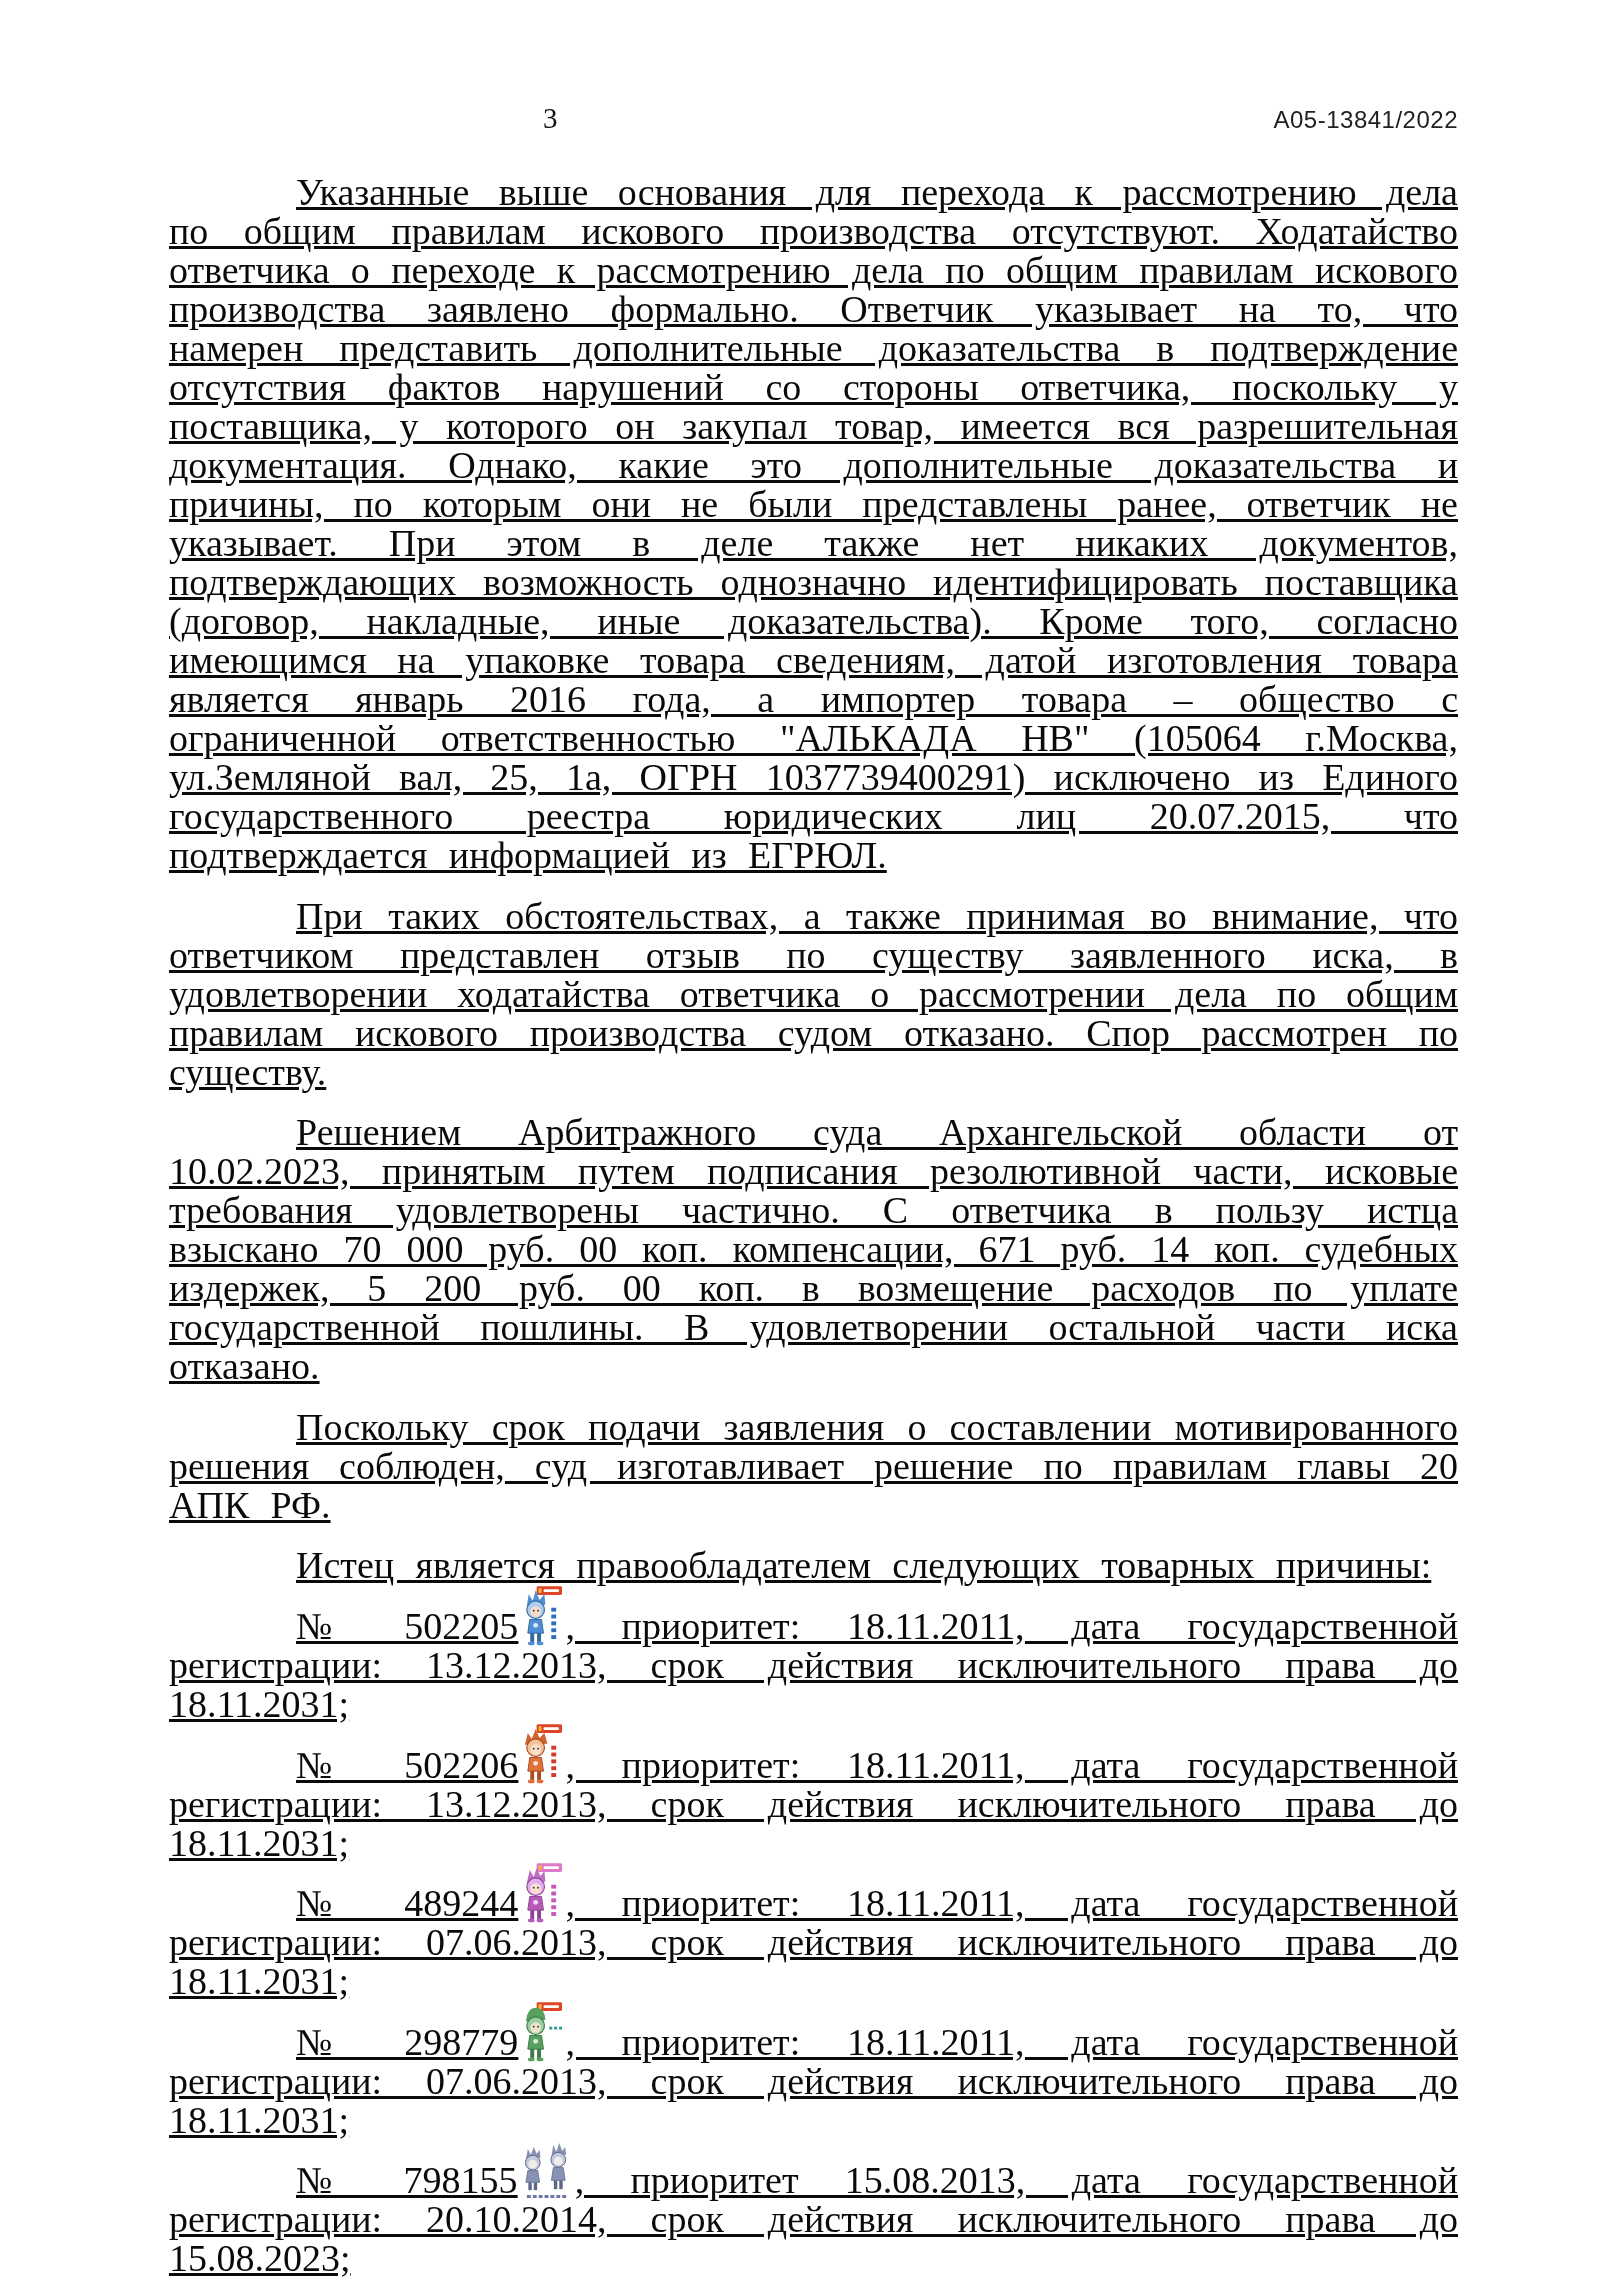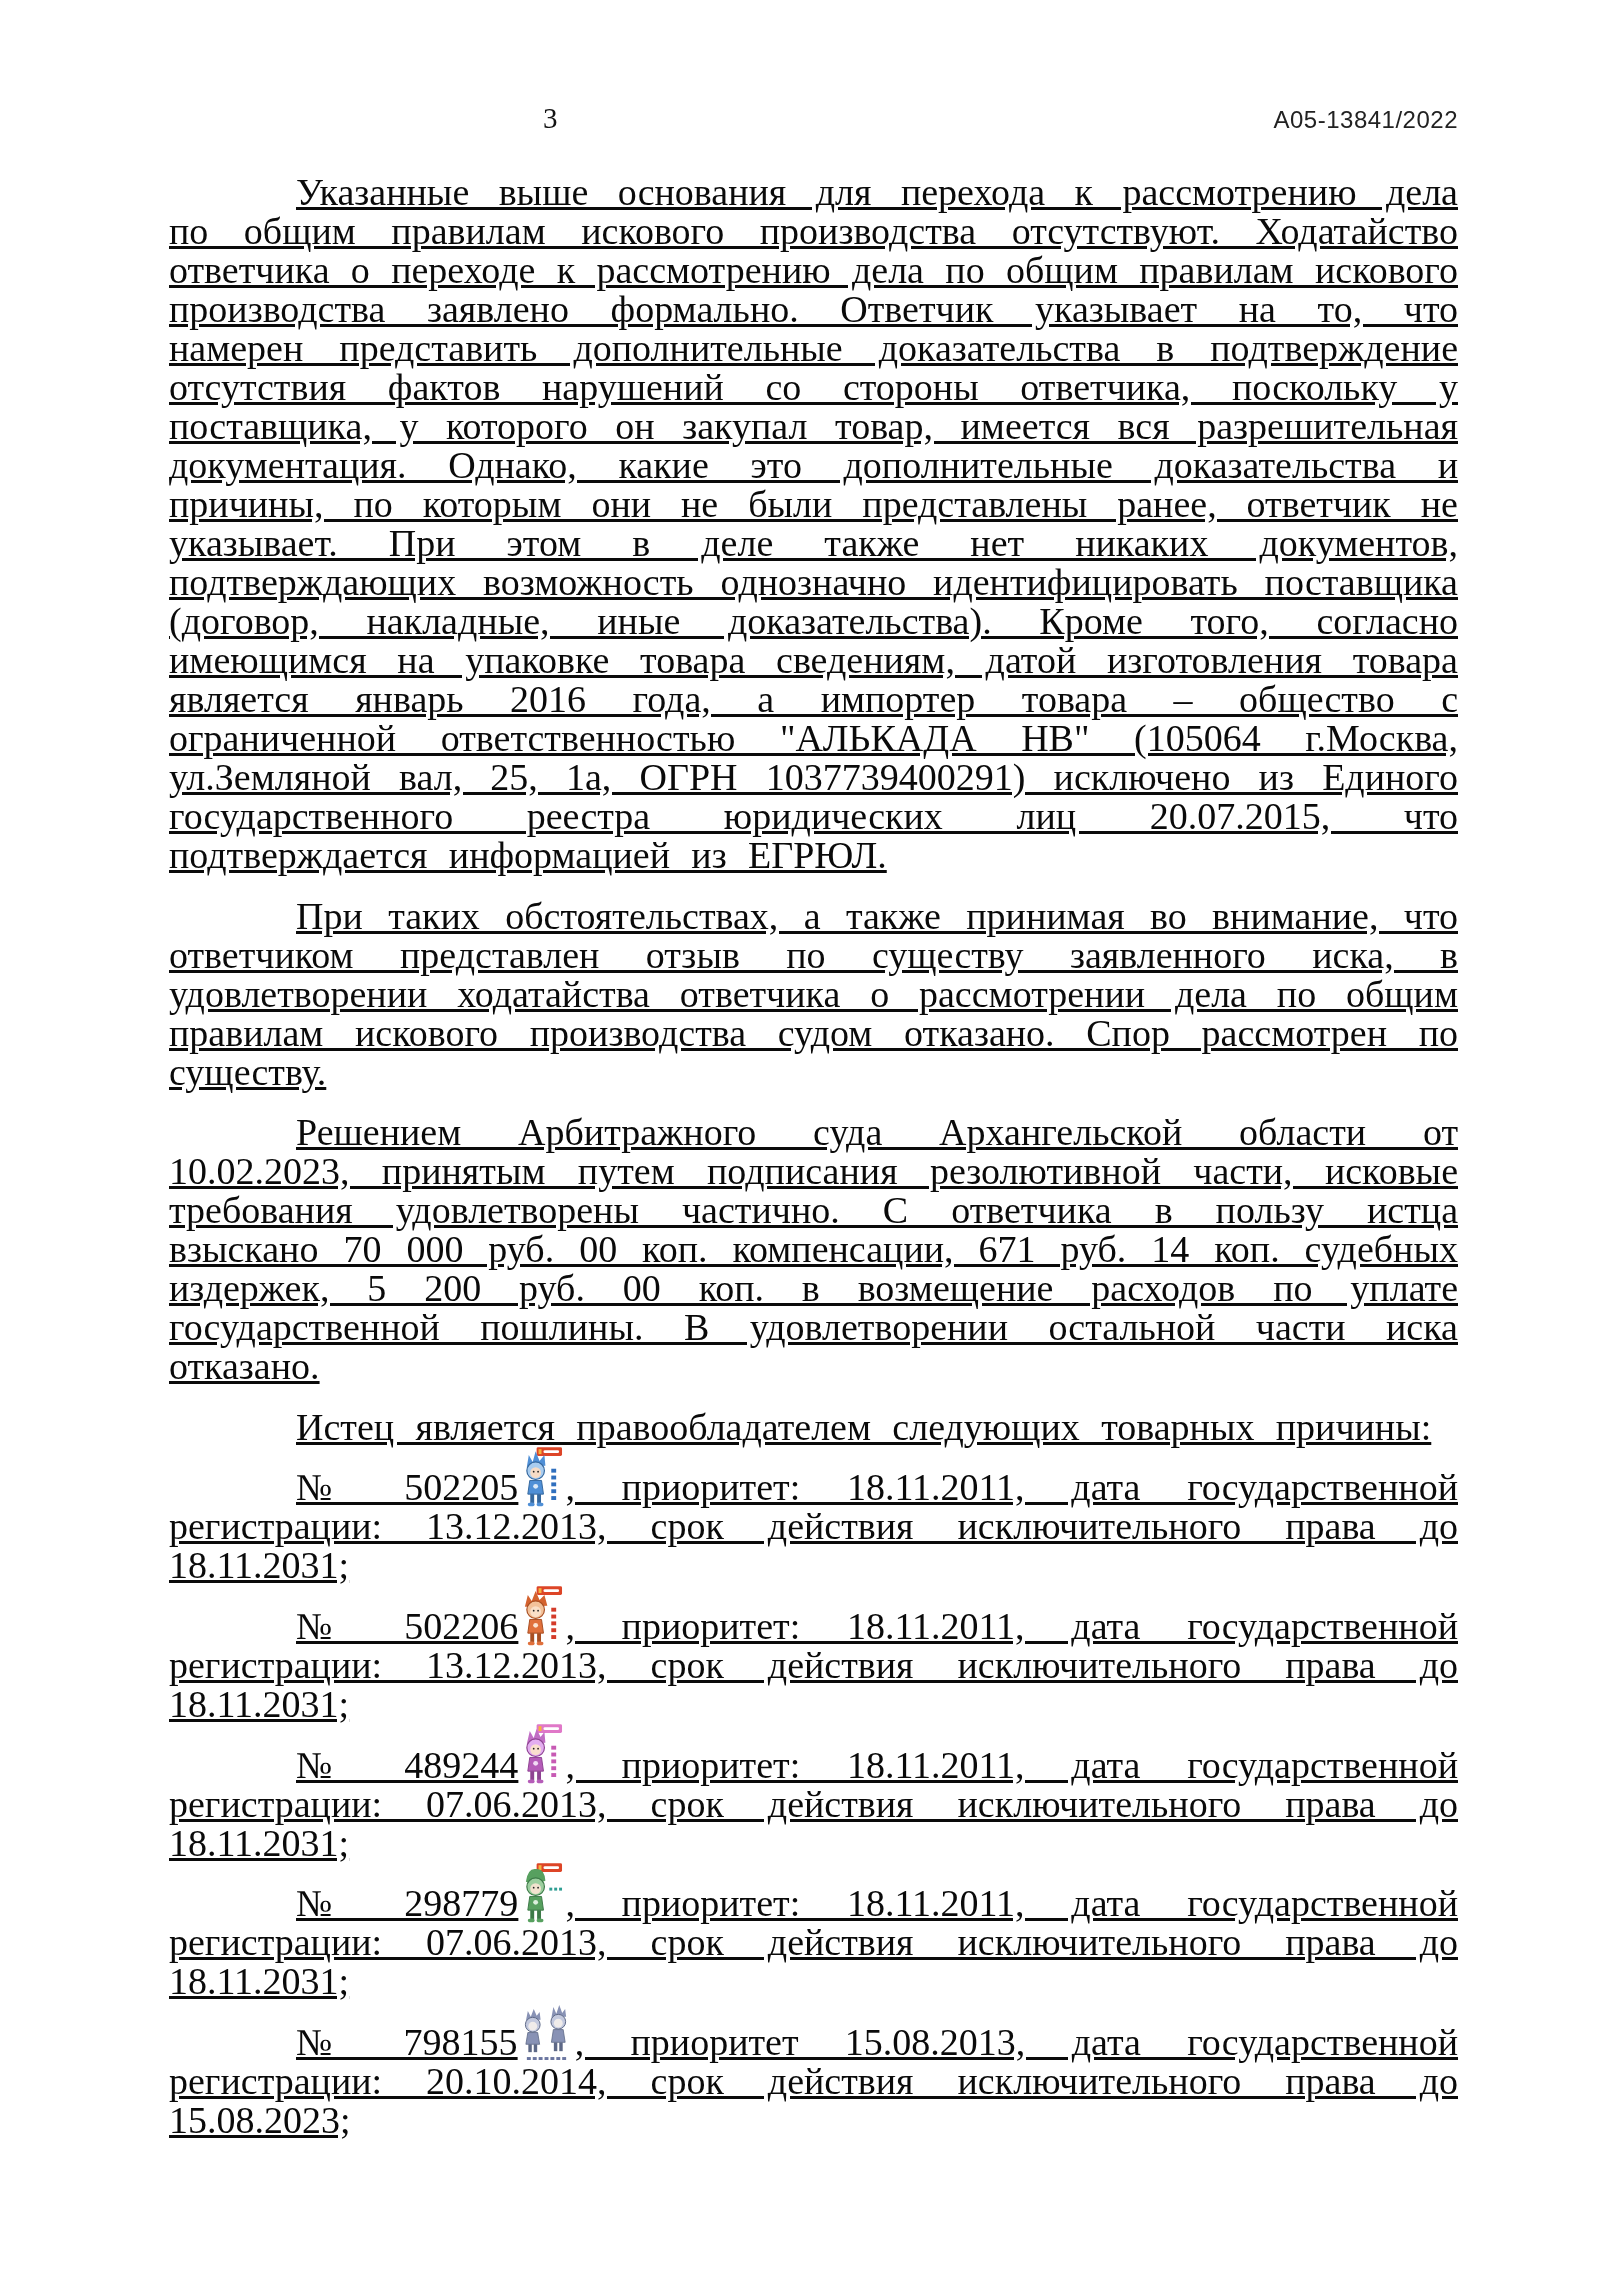--- a/index.html
+++ b/index.html
@@ -79,20 +79,21 @@
   <div class="hdr">
     <span class="pnum">3</span>
     <span class="case">А05-13841/2022</span>
   </div>
 
   <div class="content">
 
     <p>Указанные выше основания для перехода к рассмотрению дела по общим правилам искового производства отсутствуют. Ходатайство ответчика о переходе к рассмотрению дела по общим правилам искового производства заявлено формально. Ответчик указывает на то, что намерен представить дополнительные доказательства в подтверждение отсутствия фактов нарушений со стороны ответчика, поскольку у поставщика, у которого он закупал товар, имеется вся разрешительная документация. Однако, какие это дополнительные доказательства и причины, по которым они не были представлены ранее, ответчик не указывает. При этом в деле также нет никаких документов, подтверждающих возможность однозначно идентифицировать поставщика (договор, накладные, иные доказательства). Кроме того, согласно имеющимся на упаковке товара сведениям, датой изготовления товара является январь 2016 года, а импортер товара – общество с ограниченной ответственностью "АЛЬКАДА НВ" (105064 г.Москва, ул.Земляной вал, 25, 1а, ОГРН 1037739400291) исключено из Единого государственного реестра юридических лиц 20.07.2015, что подтверждается информацией из ЕГРЮЛ.</p>
     <p>При таких обстоятельствах, а также принимая во внимание, что ответчиком представлен отзыв по существу заявленного иска, в удовлетворении ходатайства ответчика о рассмотрении дела по общим правилам искового производства судом отказано. Спор рассмотрен по существу.</p>
     <p>Решением Арбитражного суда Архангельской области от 10.02.2023, принятым путем подписания резолютивной части, исковые требования удовлетворены частично. С ответчика в пользу истца взыскано 70 000 руб. 00 коп. компенсации, 671 руб. 14 коп. судебных издержек, 5 200 руб. 00 коп. в возмещение расходов по уплате государственной пошлины. В удовлетворении остальной части иска отказано.</p>
+    <p>Поскольку срок подачи заявления о составлении мотивированного решения соблюден, суд изготавливает решение по правилам главы 20 АПК РФ.</p>
     <p>Истец является правообладателем следующих товарных причины:</p>
 
     <p class="tm"><span>№ 502205</span><span class="icn"><svg width="43" height="65" viewBox="0 0 44 66">
         <rect x="17" y="1" width="26" height="9" rx="1.5" fill="#dd4527"></rect>
         <rect x="19" y="3" width="3" height="5" fill="#f5b33c"></rect>
         <rect x="24" y="4" width="16" height="3" rx="1.5" fill="#ffffff"></rect>
         <path d="M7 21 L9 9 L13 16 L16 5 L20 15 L25 9 L26 20 Z" fill="#4f8fd6"></path>
         <circle cx="16" cy="25" r="9" fill="#a9cdf0" stroke="#34679e" stroke-width="1.2"></circle>
         <circle cx="16" cy="27" r="5.5" fill="#f7dcc6"></circle>
         <circle cx="14" cy="26" r="0.9" fill="#222"></circle>

